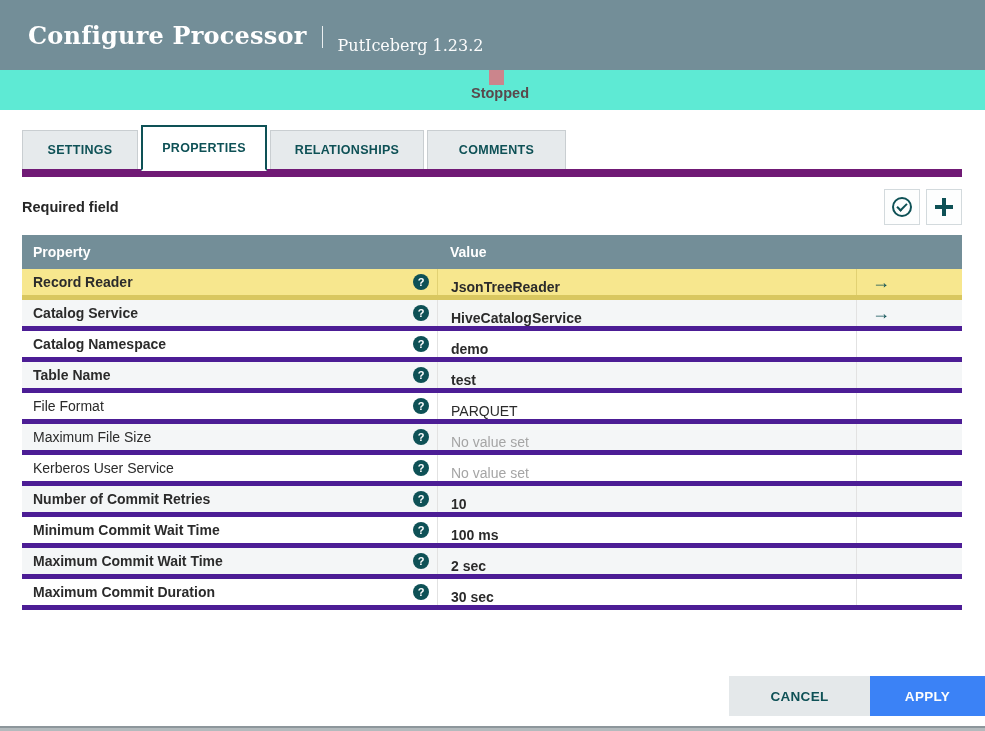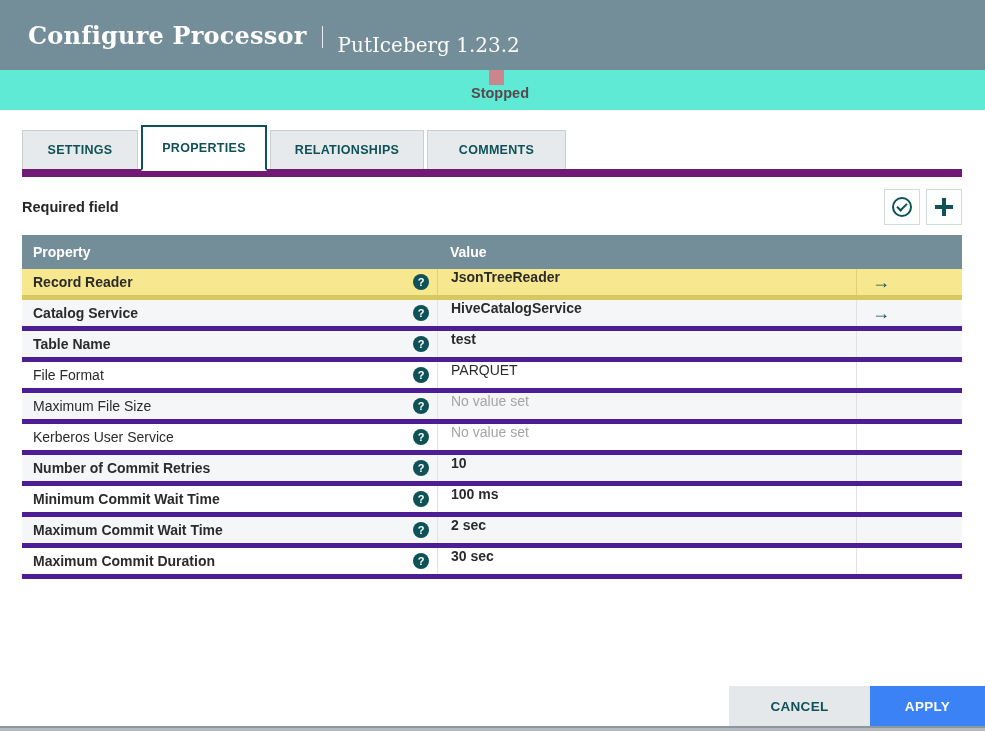--- a/index.html
+++ b/index.html
@@ -28,21 +28,21 @@
   }
   .title-divider {
     width: 1px;
     height: 22px;
     background: rgba(255,255,255,0.85);
     margin: 0 15px;
     margin-top: 3px;
   }
   .dialog-subtitle {
     font-family: "DejaVu Serif", serif;
-    font-size: 20px;
+    font-size: 16px;
     color: #fbfcfc;
     margin-top: 20px;
   }
 
   
   .status-bar {
     height: 40px;
     background: #5eead4;
     display: flex;
     align-items: center;
@@ -194,21 +194,21 @@
   .row.highlighted { background: #F7E78E; border-bottom-color: #d9c75f; }
 
   .cell-prop {
     display: flex;
     align-items: center;
     justify-content: space-between;
     padding: 0 8px 0 11px;
   }
   .cell-value {
     display: flex;
-    align-items: flex-start;
+    align-items: flex-end;
     padding-left: 13px;
     border-left: 1px solid #e2e2e2;
     cursor: pointer;
   }
   .cell-action {
     display: flex;
     align-items: center;
     padding-left: 15px;
     border-left: 1px solid #e2e2e2;
   }
@@ -243,21 +243,21 @@
     color: #0e5156;
     font-weight: bold;
     font-size: 18px;
     line-height: 1;
   }
 
   
   .footer-buttons {
     position: absolute;
     right: 0;
-    bottom: 5px;
+    bottom: 15px;
     display: flex;
   }
   .btn {
     height: 40px;
     display: flex;
     align-items: center;
     justify-content: center;
     font-size: 13.5px;
     font-weight: bold;
     letter-spacing: 0.3px;
@@ -343,20 +343,30 @@
         <span class="help-icon"></span>
       </div>
       <div class="cell-value">
         <span class="value-text">HiveCatalogService</span>
       </div>
       <div class="cell-action">
         <span class="goto-icon"></span>
       </div>
     </div>
 
+    <div class="row required">
+      <div class="cell-prop">
+        <span class="prop-name">Catalog Namespace</span>
+        <span class="help-icon"></span>
+      </div>
+      <div class="cell-value">
+        <span class="value-text">demo</span>
+      </div>
+      <div class="cell-action"></div>
+    </div>
 
     <div class="row required alt">
       <div class="cell-prop">
         <span class="prop-name">Table Name</span>
         <span class="help-icon"></span>
       </div>
       <div class="cell-value">
         <span class="value-text">test</span>
       </div>
       <div class="cell-action"></div>

